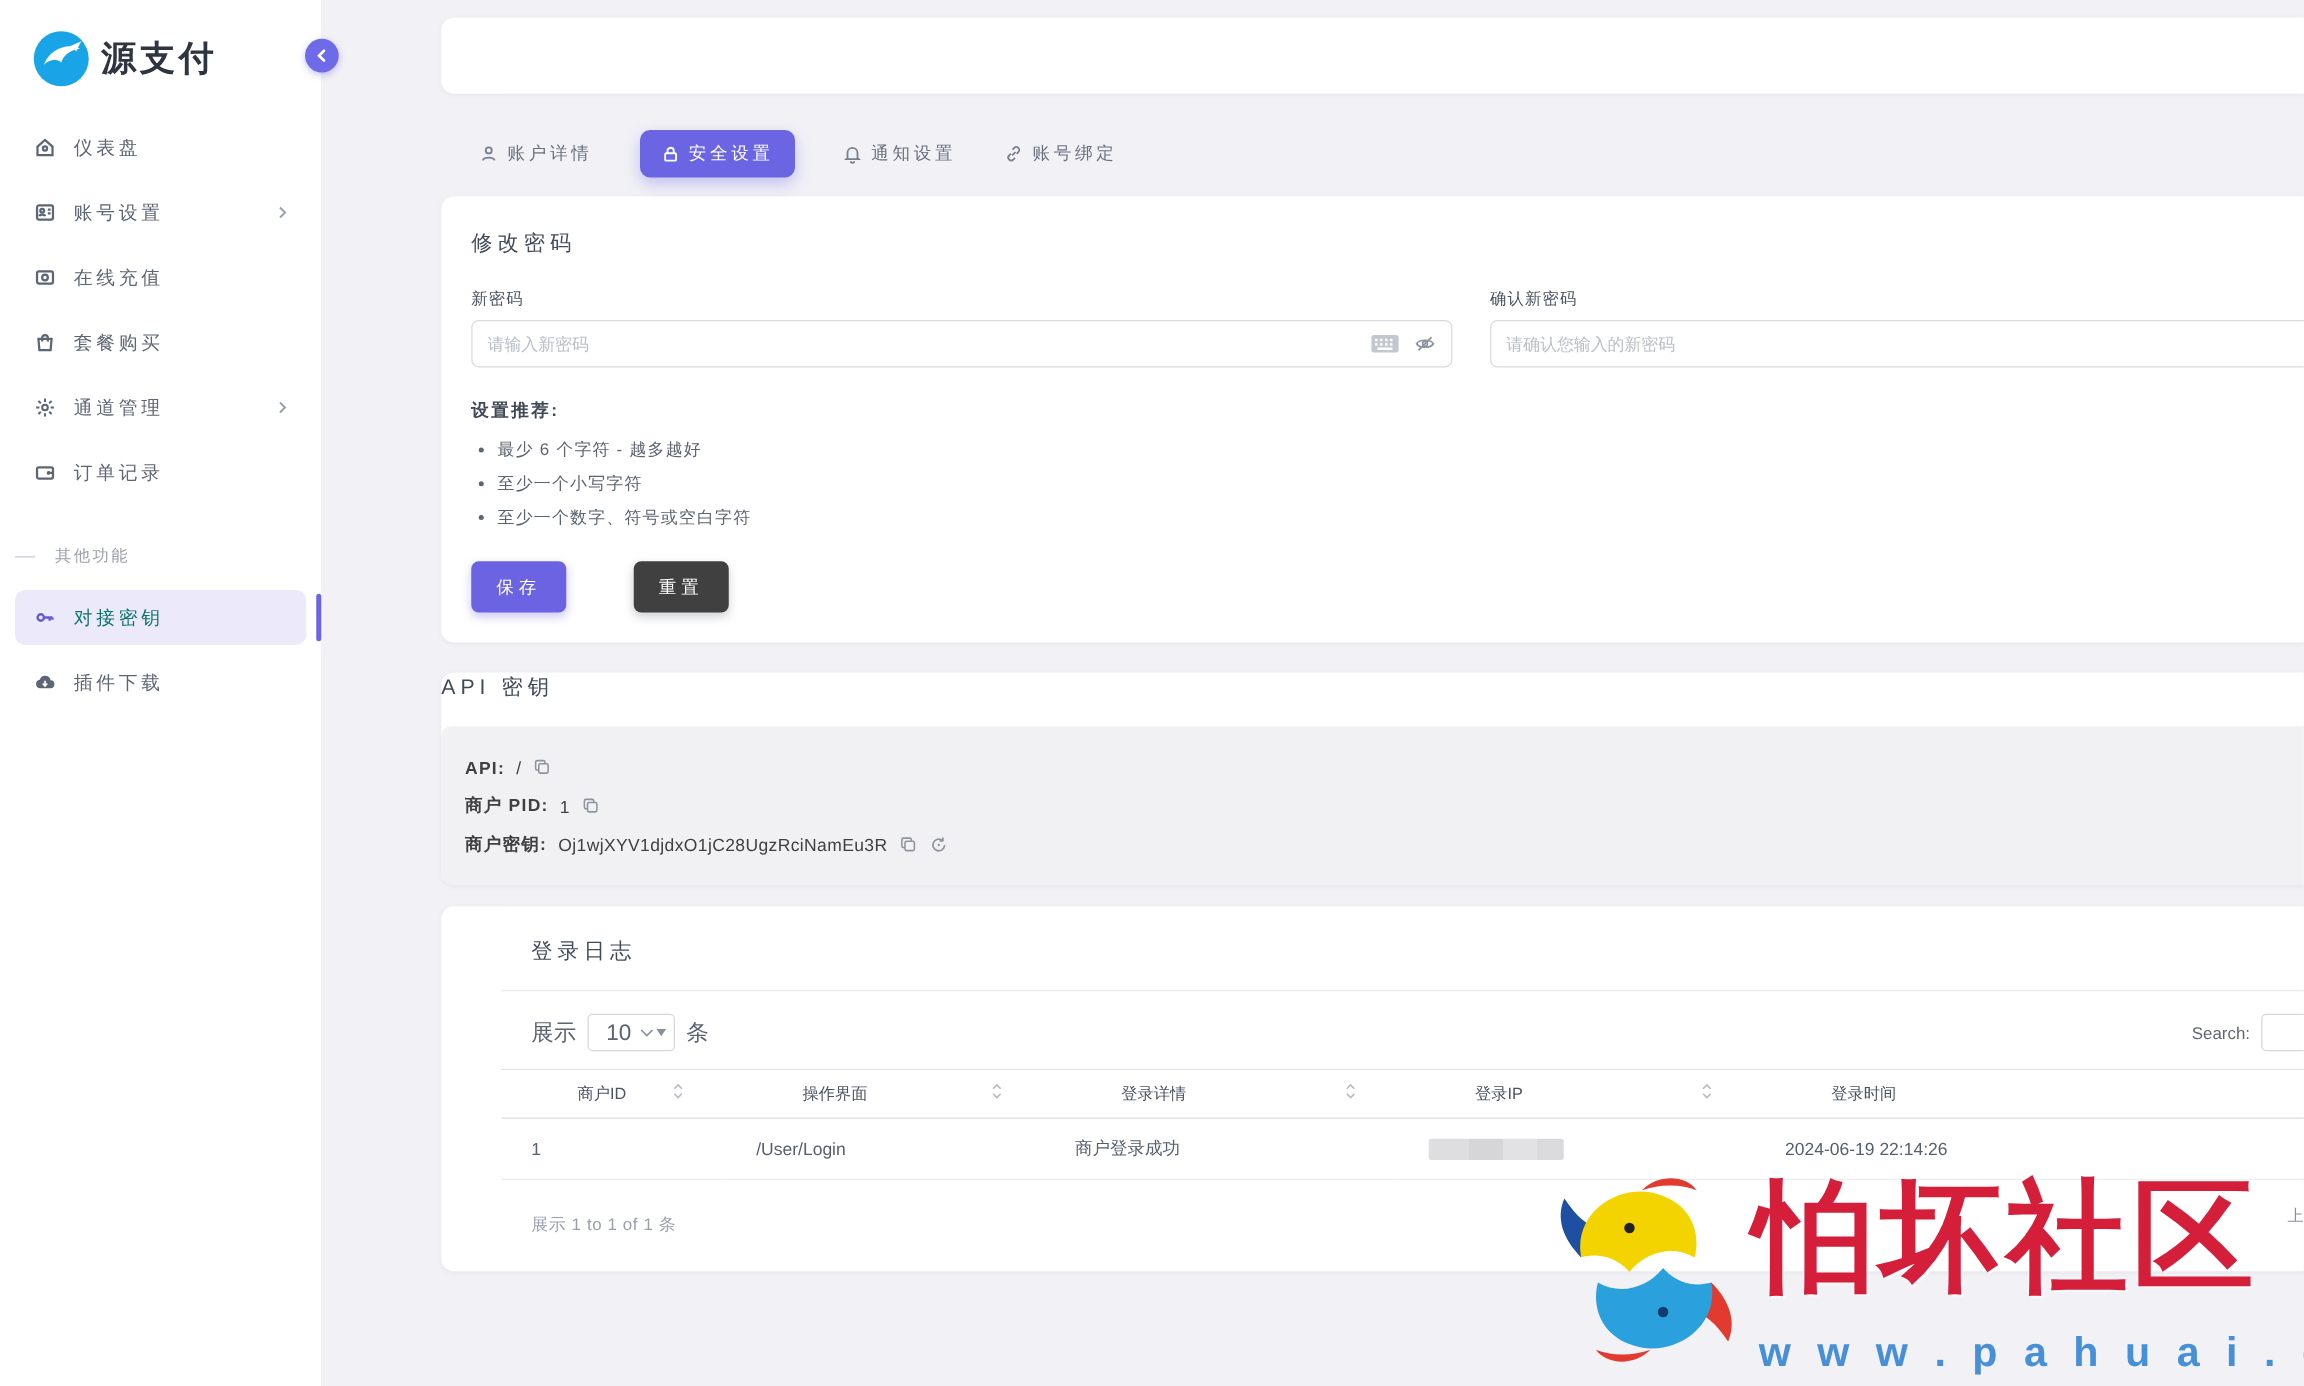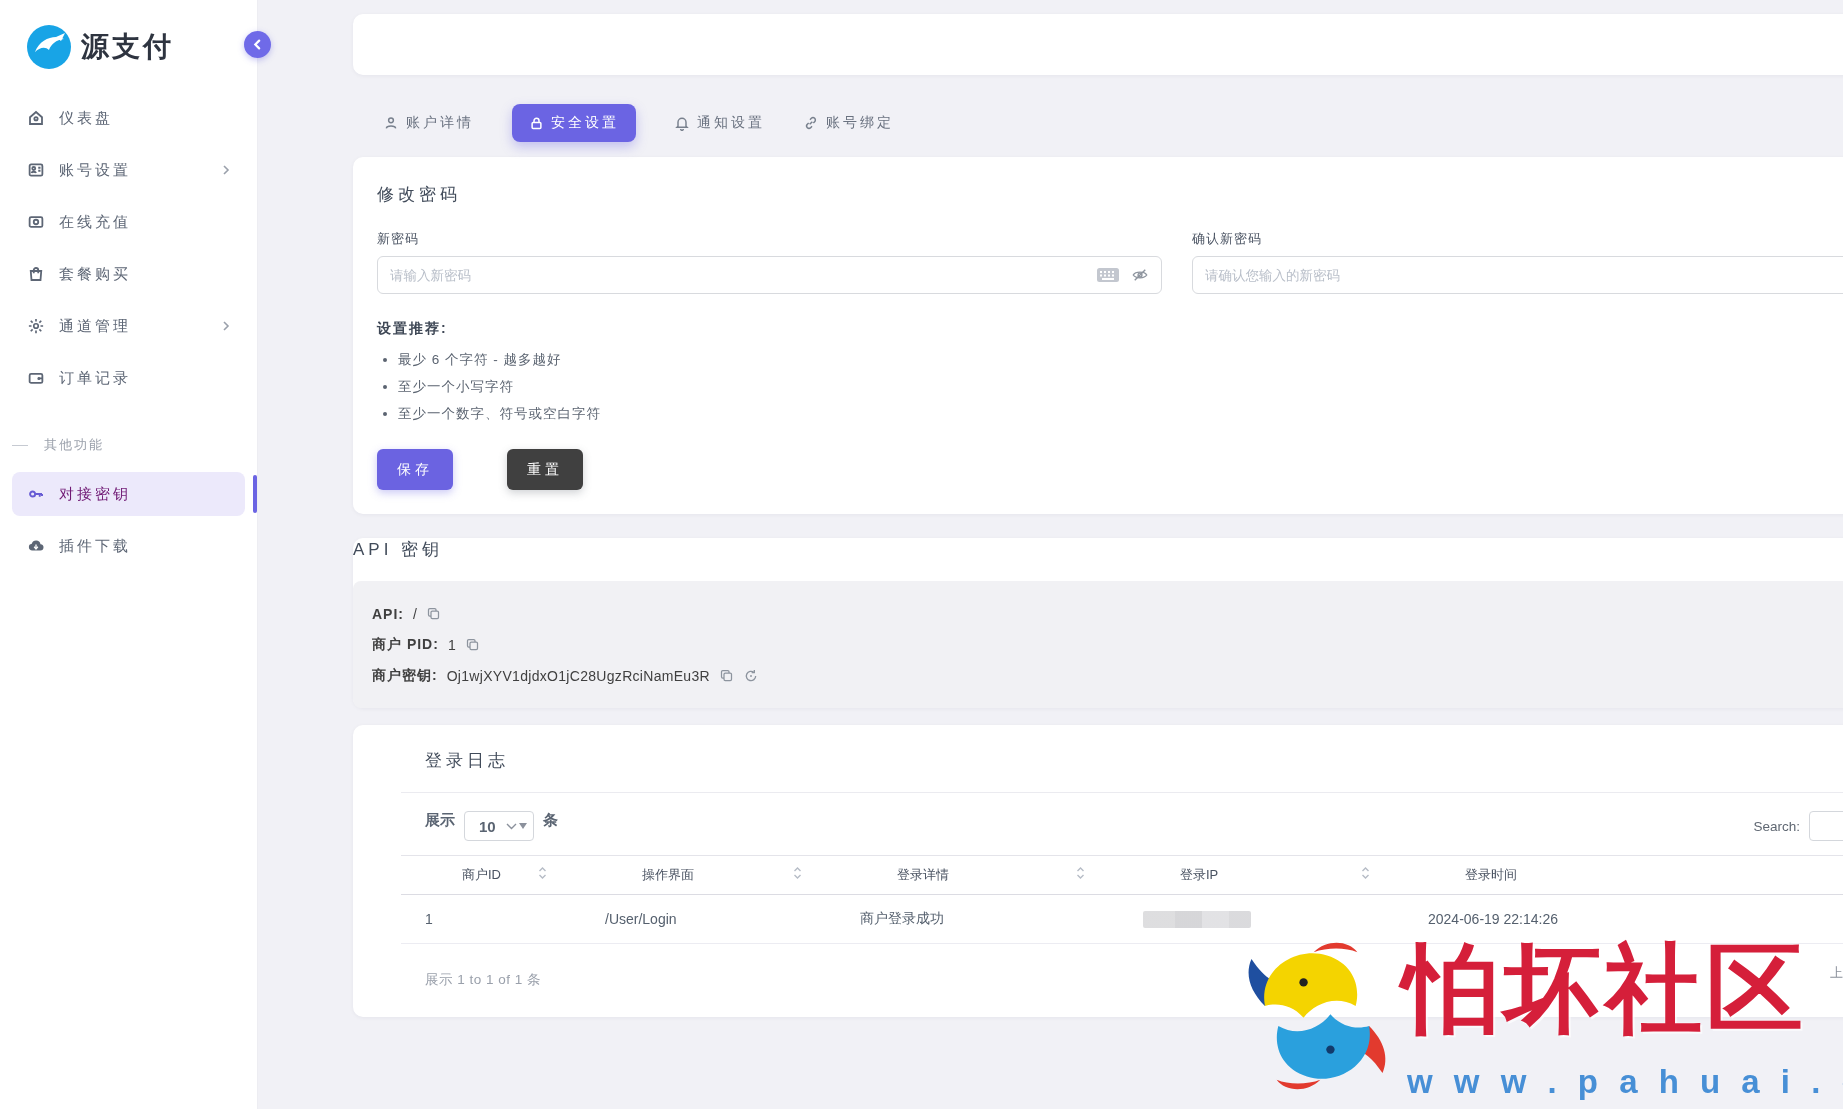--- a/index.html
+++ b/index.html
@@ -18,21 +18,21 @@
   .logo-mark { width:46px; height:46px; flex:0 0 auto; }
   .logo-text { font-size:28px; font-weight:800; color:#2e3440; letter-spacing:3px; }
   .menu { padding:0 12px; }
   .menu-item {
     display:flex; align-items:center; gap:14px; height:44px; padding:0 14px;
     border-radius:8px; color:#5d6675; font-size:15px; letter-spacing:3px;
     cursor:pointer; position:relative; margin-bottom:8px;
   }
   .menu-item .mi-icon { width:19px; height:19px; display:flex; align-items:center; justify-content:center; color:#5d6675; }
   .menu-item .mi-chevron { margin-left:auto; color:#9aa0ab; display:flex; }
-  .menu-item.active { background:#ece9fb; color:#701a75; }
+  .menu-item.active { background:#ece9fb; color:#0f766e; }
   .menu-item.active .mi-icon { color:#675bd4; }
   .menu-item.active::after {
     content:""; position:absolute; right:-12px; top:3px; bottom:3px; width:4px;
     background:#6b64e3; border-radius:3px;
   }
   .section-row { display:flex; align-items:center; margin:36px 0 18px 0; color:#9aa0ab; font-size:13px; letter-spacing:2px; }
   .section-dash { width:16px; border-top:1px solid #c6cad2; margin-right:16px; }
   
   .collapse-btn {
     position:absolute; left:244px; top:31px; width:27px; height:27px; border:none;
@@ -95,21 +95,21 @@
   
   .api-card { margin-top:24px; }
   .api-box { background:#f1f1f4; border-radius:8px; margin-top:20px; padding:17px 19px; }
   .api-line { display:flex; align-items:center; gap:9px; height:31px; font-size:14px; color:#404040; }
   .api-label { font-weight:bold; letter-spacing:1px; }
   .api-value { letter-spacing:.3px; }
   
   .log-card { margin-top:17px; padding-bottom:18px;padding-left:48px; }
   .log-title { padding:24px 24px 20px; border-bottom:1px solid #ebebf0; }
   .log-controls { display:flex; align-items:center; justify-content:space-between; padding:18px 24px 14px; }
-  .show-group { display:flex; gap:9px; color:#5a6472; font-size:15px;font-weight:bold; }
+  .show-group { display:flex; align-items:center; gap:9px; color:#5a6472; font-size:18px; }
   .page-size {
     width:70px; height:30px; border:1px solid #d4d7dc; border-radius:4px; background:#fff;
     display:flex; align-items:center; padding:0 6px 0 14px; gap:4px; cursor:pointer; color:#5a6472;
   }
   .page-size .ps-arrows { margin-left:auto; display:flex; align-items:center; gap:2px; color:#8b919c; }
   .search-group { display:flex; align-items:center; gap:9px; color:#5f6772; font-size:13.5px; }
   .search-group input {
     width:168px; height:30px; border:1px solid #d4d7dc; border-radius:4px; outline:none;
     padding:0 8px; font-family:inherit; font-size:13px; color:#3e4654;
   }

